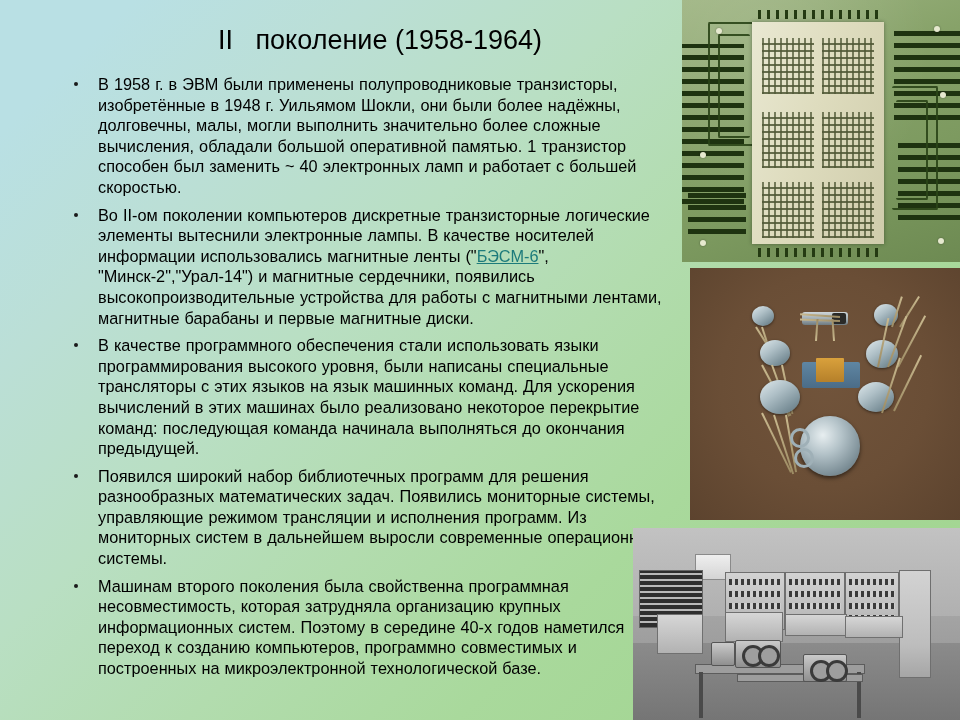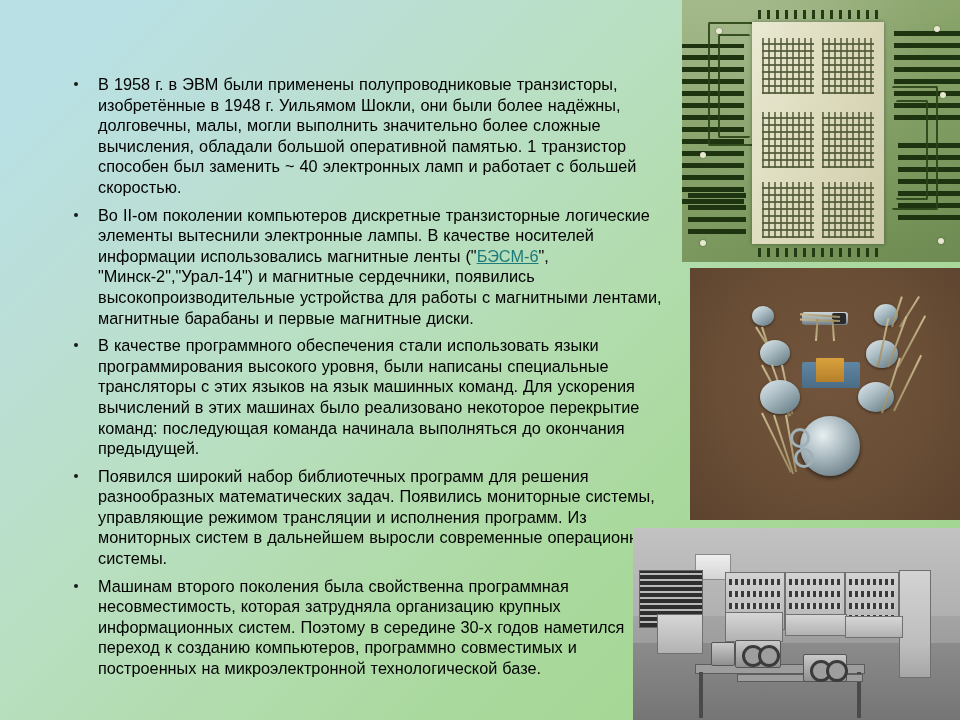--- a/index.html
+++ b/index.html
@@ -288,20 +288,21 @@
     position: absolute;
     background: linear-gradient(180deg, #efefef, #d4d4d4);
     border: 1px solid #8a8a8a;
   }
 </style>
 </head>
 <body>
 
 <div id="slide">
 
+  <div id="title">II   поколение (1958-1964)</div>
 
   <div id="body-col">
 
     <div class="bullet-row">
       <span class="bullet-dot"></span>
       <div class="bullet-text"><span> В 1958 г. в ЭВМ были применены полупроводниковые транзисторы, изобретённые в 1948 г. Уильямом Шокли, они были более надёжны, долговечны, малы, могли выполнить значительно более сложные вычисления, обладали большой оперативной памятью.  1 транзистор способен был заменить ~ 40 электронных ламп  и работает с большей скоростью.</span></div>
     </div>
 
     <div class="bullet-row">
       <span class="bullet-dot"></span>
@@ -313,21 +314,21 @@
       <div class="bullet-text"><span>В качестве программного обеспечения стали  использовать языки программирования высокого уровня, были написаны  специальные трансляторы с этих языков на язык машинных  команд. Для ускорения вычислений в этих машинах  было реализовано некоторое перекрытие команд: последующая  команда начинала выполняться до окончания предыдущей.</span></div>
     </div>
 
     <div class="bullet-row">
       <span class="bullet-dot"></span>
       <div class="bullet-text"><span>Появился широкий набор библиотечных программ для решения разнообразных математических задач. Появились мониторные системы, управляющие  режимом трансляции и исполнения программ. Из мониторных систем в дальнейшем выросли современные операционные системы.</span></div>
     </div>
 
     <div class="bullet-row">
       <span class="bullet-dot"></span>
-      <div class="bullet-text"><span>Машинам  второго поколения была свойственна программная несовместимость, которая затрудняла организацию крупных информационных систем. Поэтому в середине 30-х годов наметился  переход к созданию компьютеров, программно совместимых и построенных на микроэлектронной технологической базе.</span></div>
+      <div class="bullet-text"><span>Машинам  второго поколения была свойственна программная несовместимость, которая затрудняла организацию крупных информационных систем. Поэтому в середине 40-х годов наметился  переход к созданию компьютеров, программно совместимых и построенных на микроэлектронной технологической базе.</span></div>
     </div>
 
   </div>
 
   <div class="pic" id="pic-circuit">
     <div class="toprow"></div>
     <div class="botrow"></div>
 
     <div class="pinrow pin-left"></div>
     <div class="pinrow pin-right"></div>

